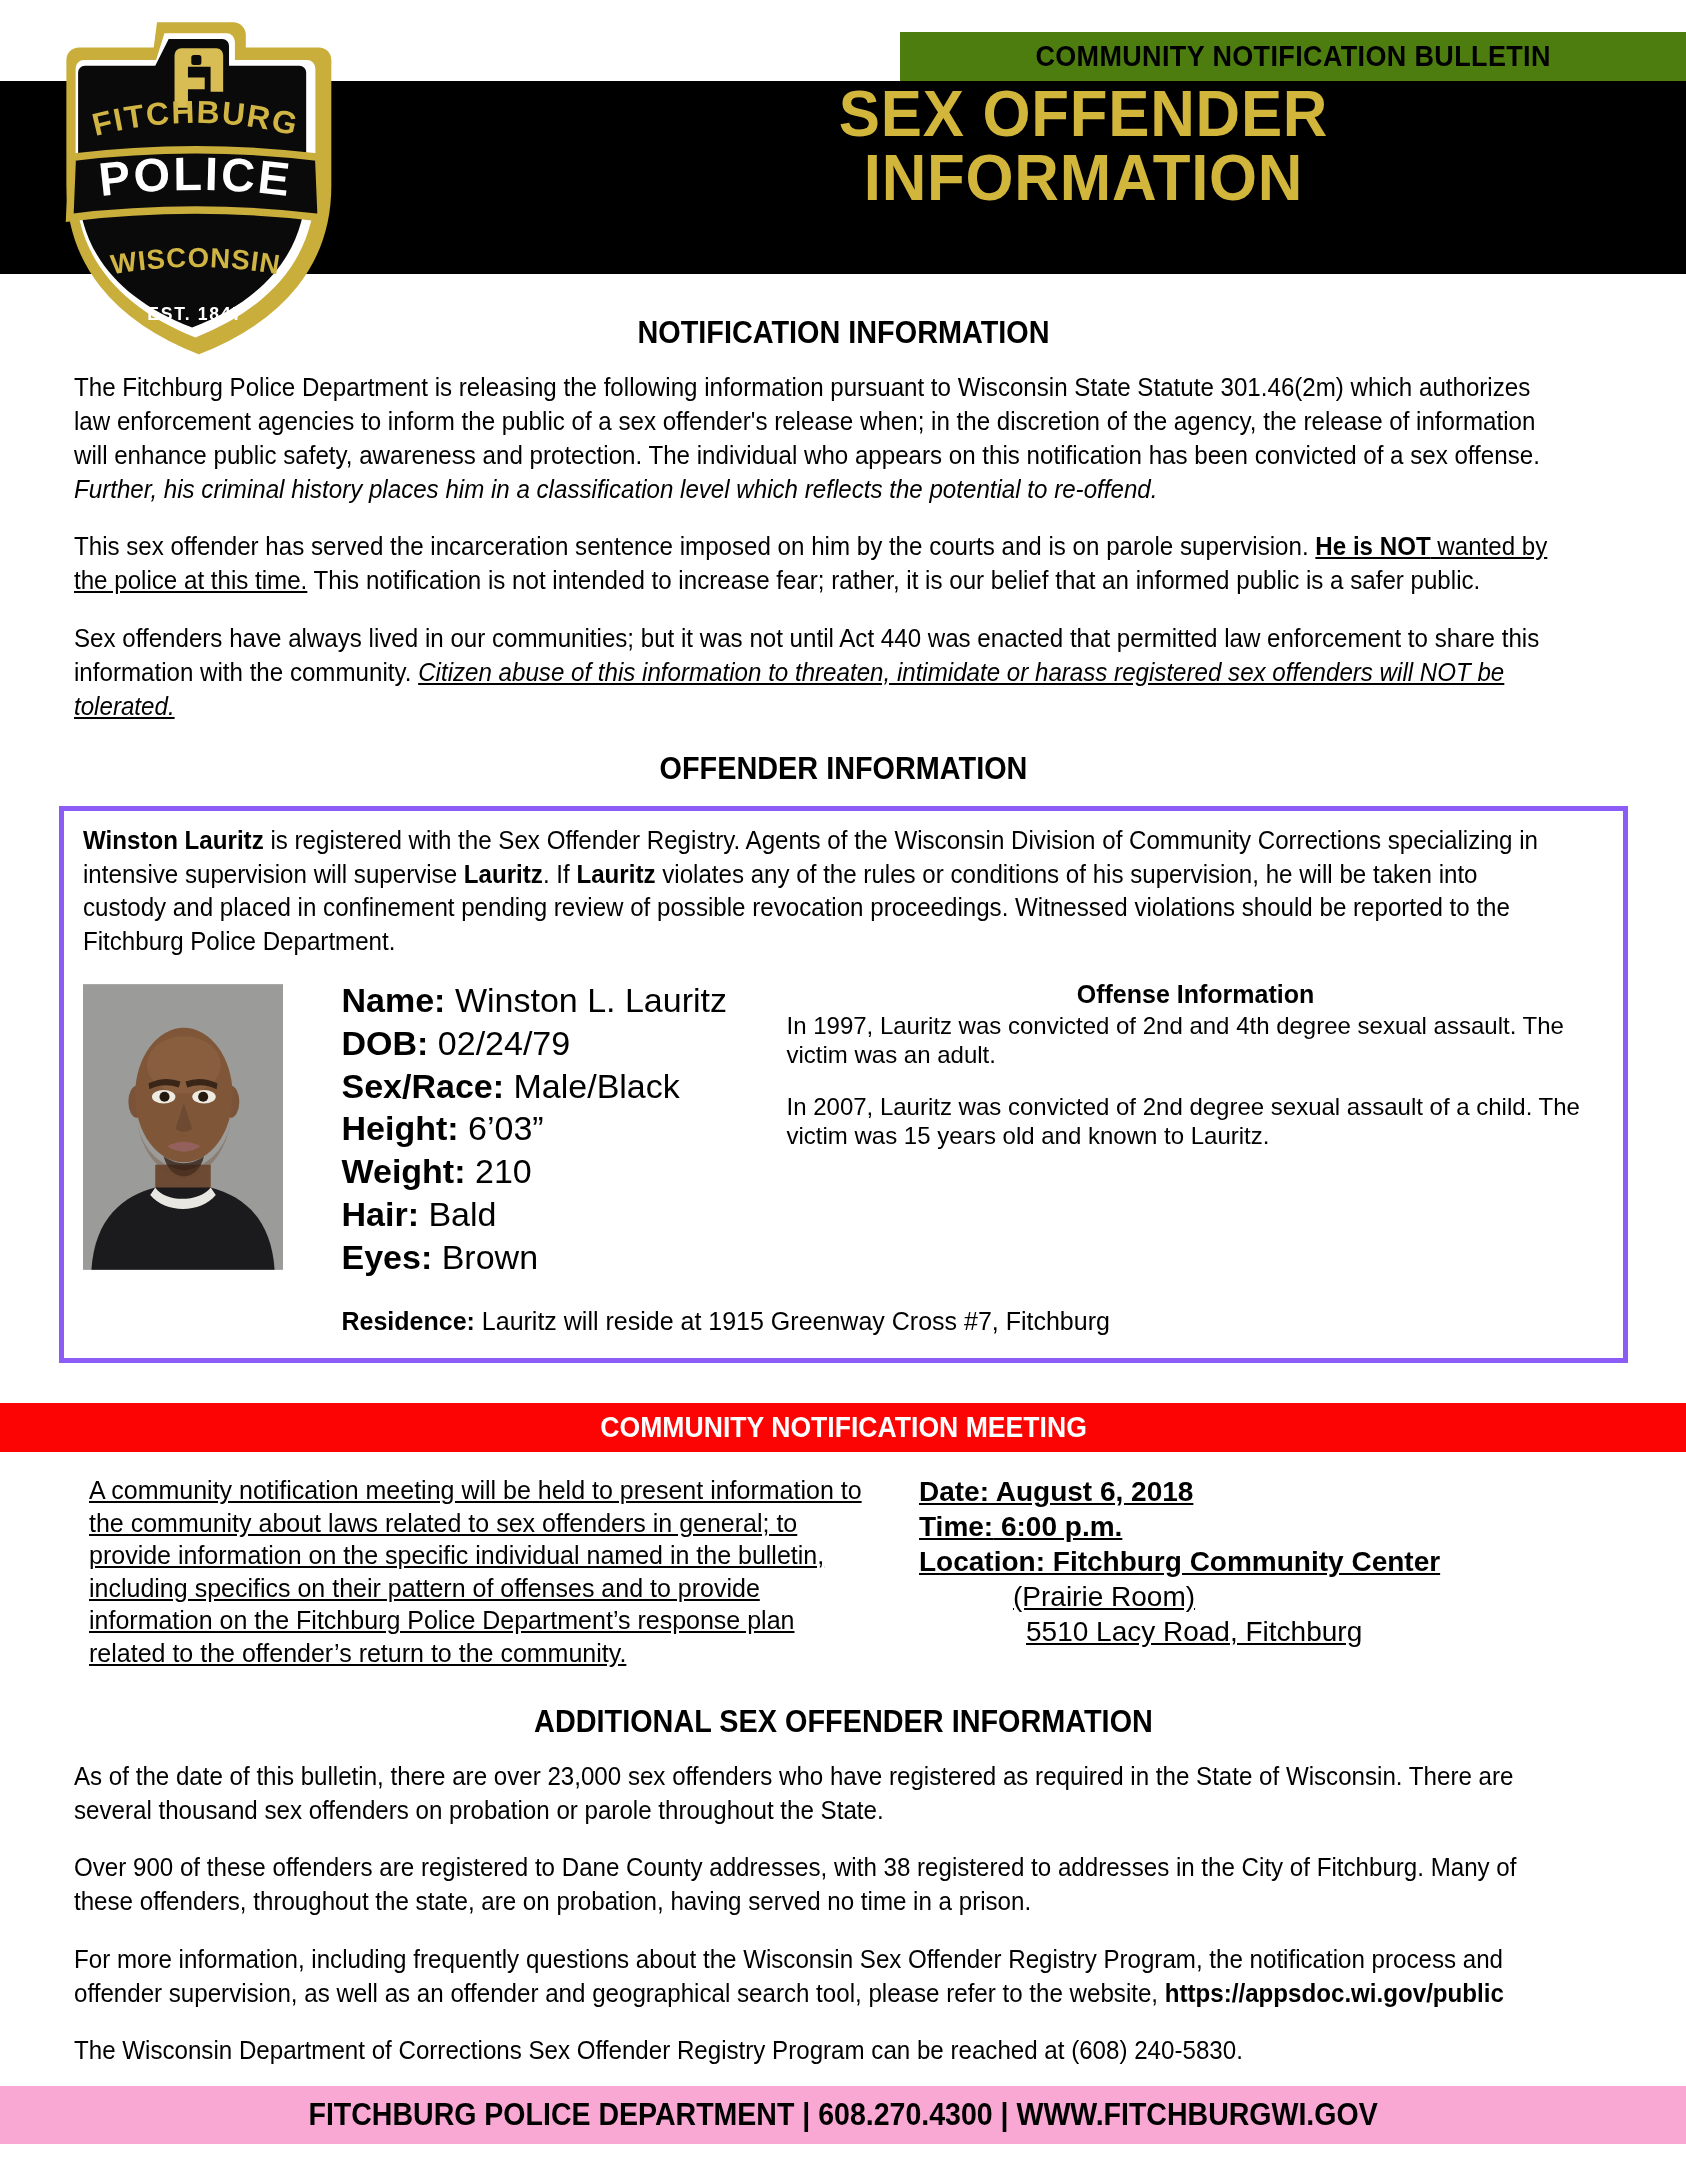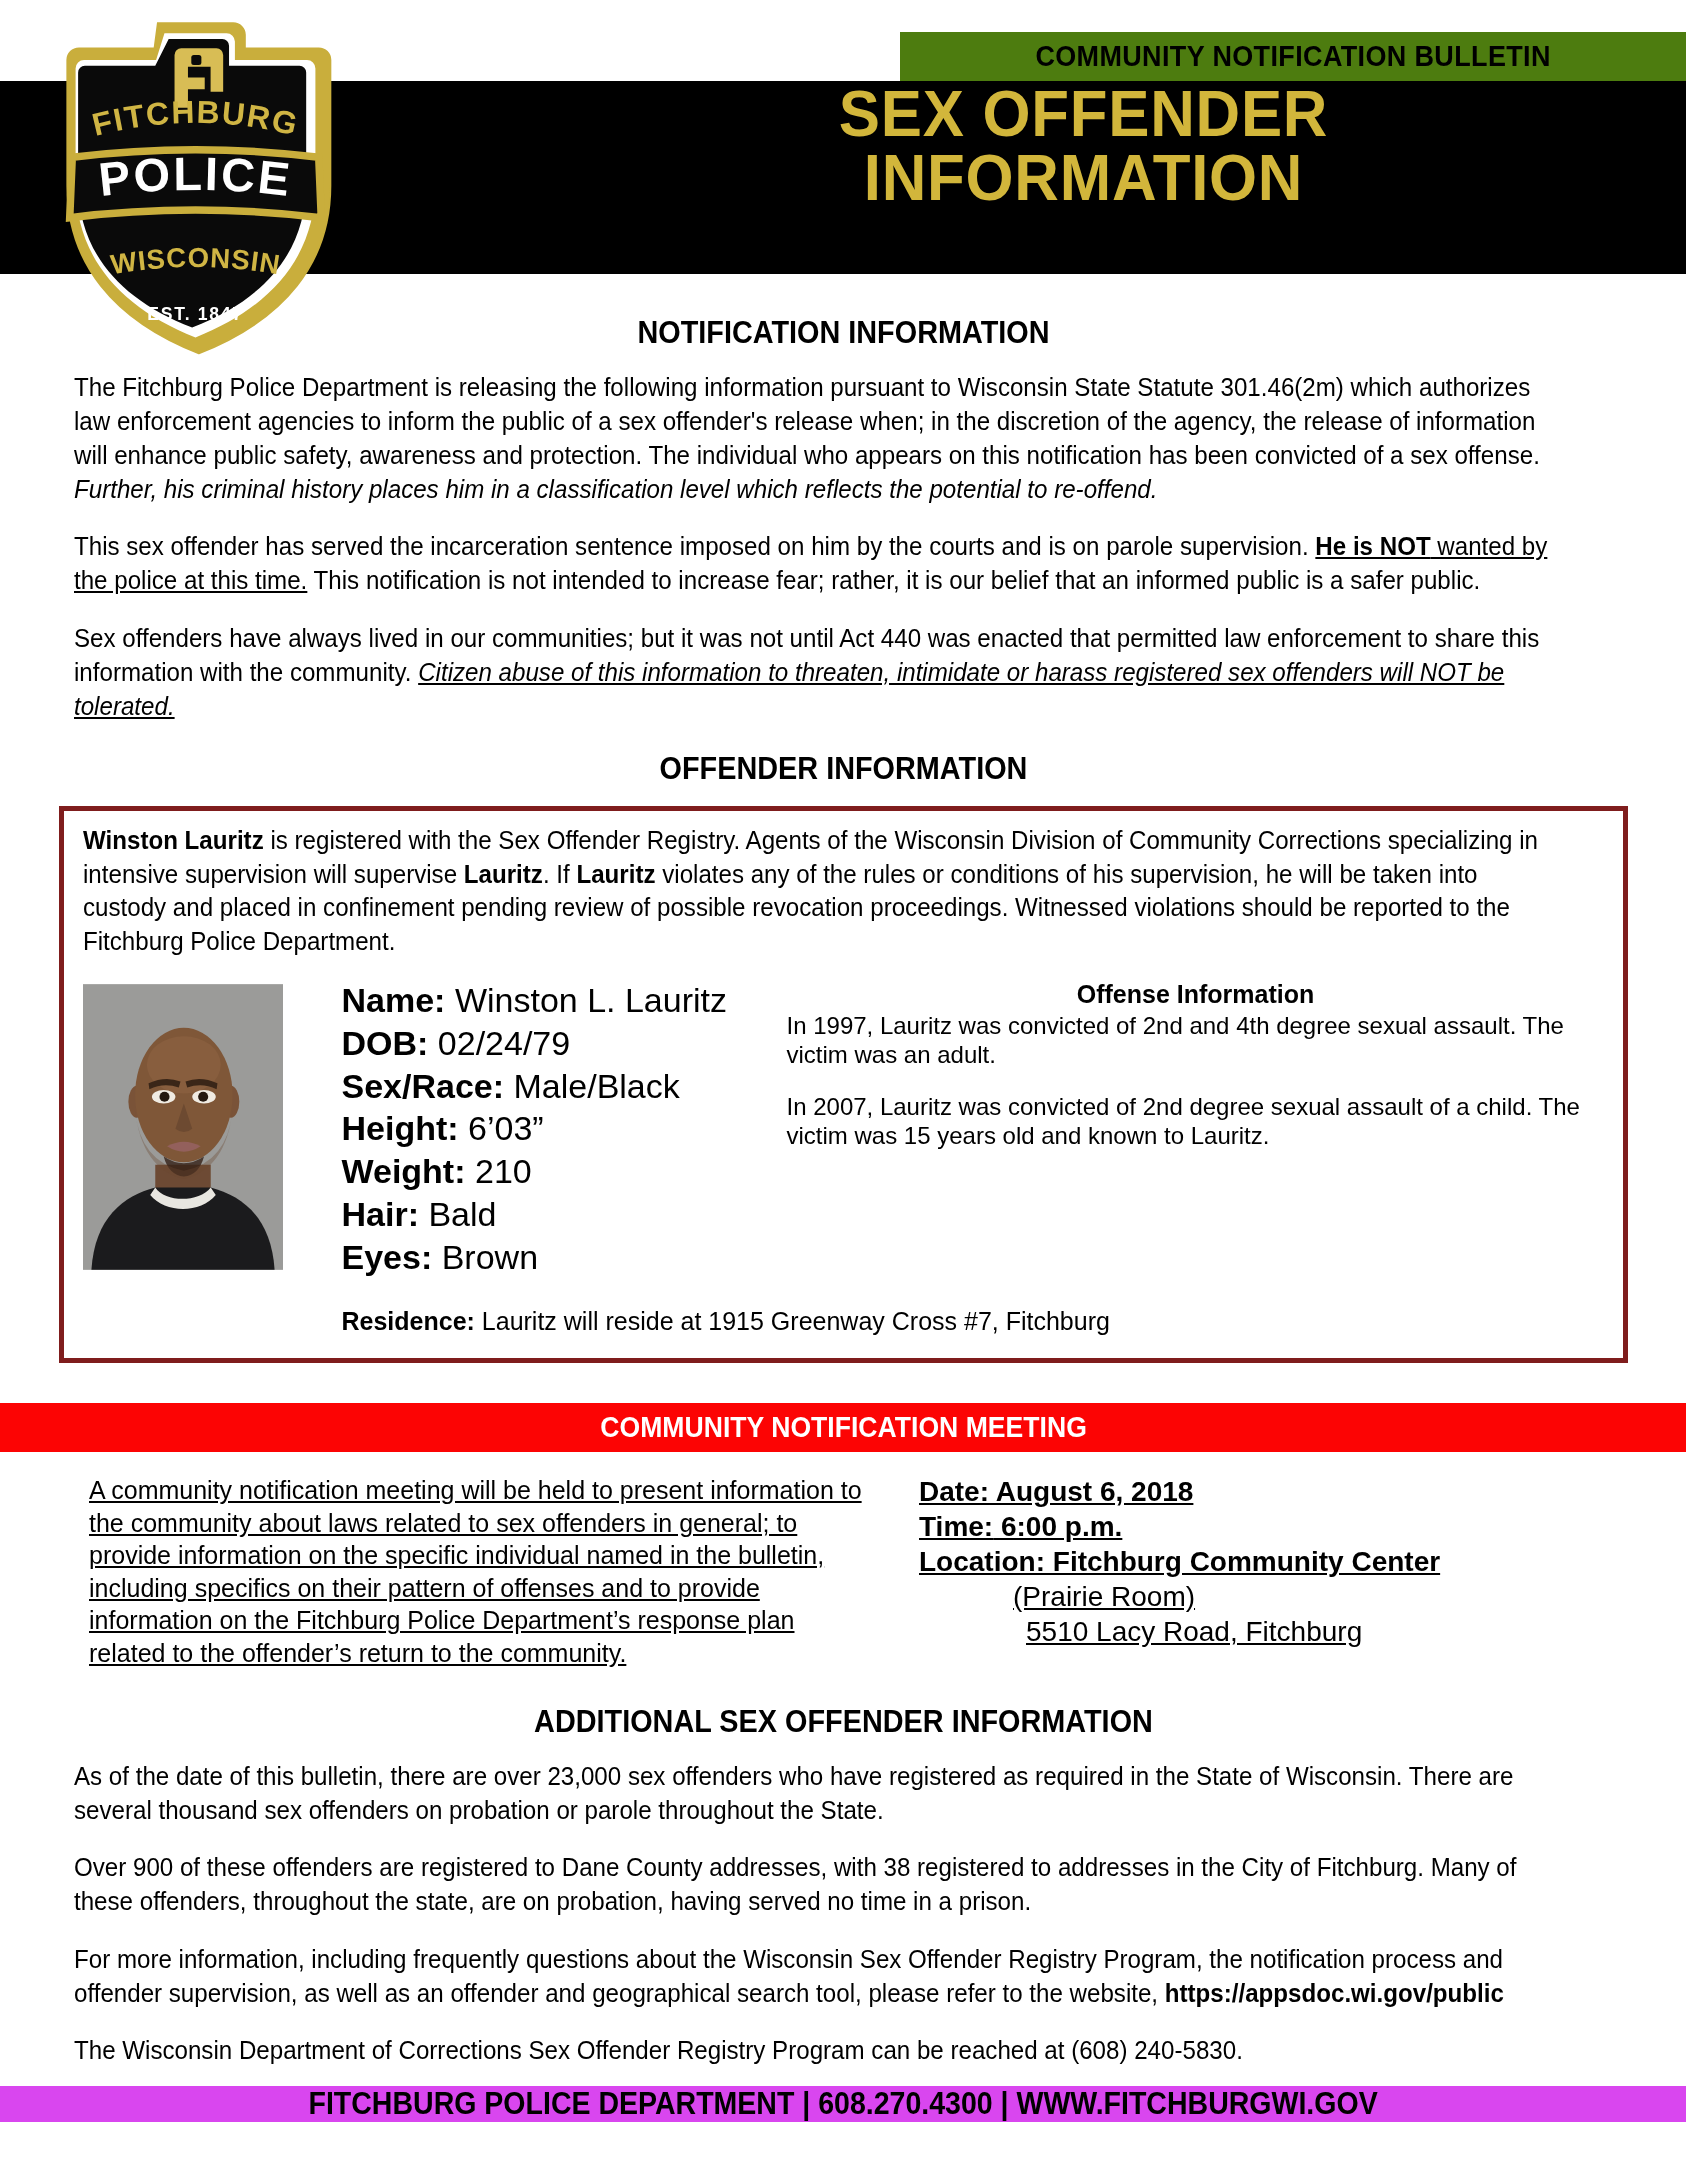--- a/index.html
+++ b/index.html
@@ -98,21 +98,21 @@
     transform: scaleX(0.965);
     transform-origin: left center;
   }
   .ital { font-style: italic; }
   .und { text-decoration: underline; }
   .bold { font-weight: bold; }
 
   
   .offender-box {
     margin: 0 59px;
-    border: 5px solid #7f1d1d;
+    border: 5px solid #8b5cf6;
     padding: 13.4px 18.5px 22px 18.5px;
     position: relative;
   }
   .offender-intro {
     font-size: 25px;
     line-height: 1.35;
     transform: scaleX(0.965);
     transform-origin: left center;
     margin-bottom: 20px;
   }
@@ -196,22 +196,22 @@
     font-weight: normal;
     padding-left: 107px;
   }
 
   
   .footer-bar {
     position: absolute;
     left: 0;
     top: 2086px;
     width: 1687px;
-    height: 36px;
-    background: #d946ef;
+    height: 58px;
+    background: #f9a8d4;
     display: flex;
     align-items: center;
     justify-content: center;
   }
   .footer-text {
     font-size: 31px;
     font-weight: bold;
     color: #000000;
     transform: scaleX(0.92);
     white-space: nowrap;

